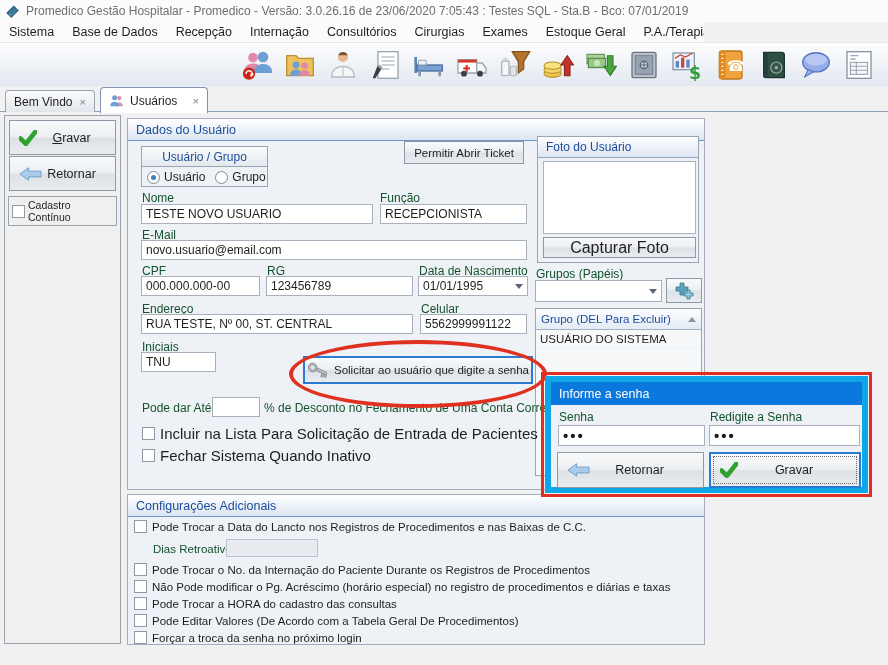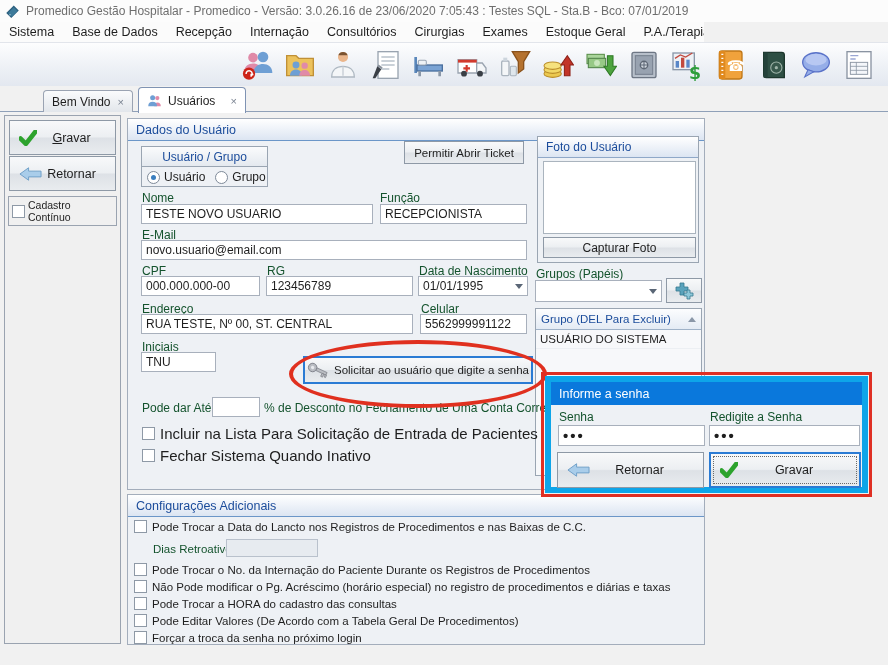--- a/index.html
+++ b/index.html
@@ -16,21 +16,21 @@
   .menu-item{padding:0 9px;font-size:12.5px;color:#1e1e1e;flex:none;}
   
   .toolbar{position:absolute;left:0;top:42px;width:888px;height:44px;box-sizing:border-box;
            background:linear-gradient(#fdfdfe,#eef1f6 55%,#e3e8f0);border-top:1px solid #e2e5eb;
            display:flex;align-items:center;gap:5px;padding-left:238px;}
   .tool{width:38px;height:36px;display:flex;align-items:center;justify-content:center;flex:none;}
   
   .tabbar{position:absolute;left:0;top:86px;width:888px;height:26px;box-sizing:border-box;
           border-bottom:1px solid #8fa0b8;background:#f1f1f1;}
   .tab{position:absolute;box-sizing:border-box;border:1px solid #9aa3b2;border-bottom:none;
-       border-radius:4px 4px 0 0;display:flex;align-items:center;gap:6px;padding:0 8px;font-size:12px;margin-left:38px;}
+       border-radius:4px 4px 0 0;display:flex;align-items:center;gap:6px;padding:0 8px;font-size:12px;}
   .tab.inactive{left:5px;top:4px;height:22px;width:90px;background:linear-gradient(#fafbfc,#e2e6eb);}
   .tab.active{left:100px;top:1px;height:26px;width:108px;background:#fff;border-color:#7f93b3;z-index:2;}
   .tab .close{color:#7a8391;font-size:11px;margin-left:auto;}
   
   .btn{box-sizing:border-box;border:1px solid #8e99a6;
        background:linear-gradient(#f8f9fa,#eceff2 48%,#dde1e6 52%,#e9ecef);
        display:flex;align-items:center;justify-content:center;gap:6px;font-size:12.5px;color:#1e1e1e;
        position:absolute;white-space:nowrap;}
   .btn .side-ico{position:absolute;left:9px;top:50%;transform:translateY(-50%);display:flex;}
   .checkbox{width:13px;height:13px;background:#fff;border:1px solid #8e99a6;box-sizing:border-box;flex:none;}
@@ -310,21 +310,21 @@
       </div>
     </div>
 
     <div class="btn" style="left:276px;top:22px;width:120px;height:23px;font-size:11.5px;">
         <span>Permitir Abrir Ticket</span>
       </div>
 
     <div class="foto-panel">
       <div class="th">Foto do Usuário</div>
       <div class="photo-box"></div>
-      <div class="btn" style="left:5px;top:100px;width:153px;height:21px;font-size:12px;">
+      <div class="btn" style="left:5px;top:100px;width:153px;height:21px;font-size:16px;">
           <span>Capturar Foto</span>
         </div>
     </div>
 
     <span class="lbl" style="left:14px;top:72px;">Nome</span>
     <div class="input" style="left:13px;top:85px;width:232px;">
         <span>TESTE NOVO USUARIO</span>
       </div>
 
     <span class="lbl" style="left:252px;top:72px;">Função</span>

